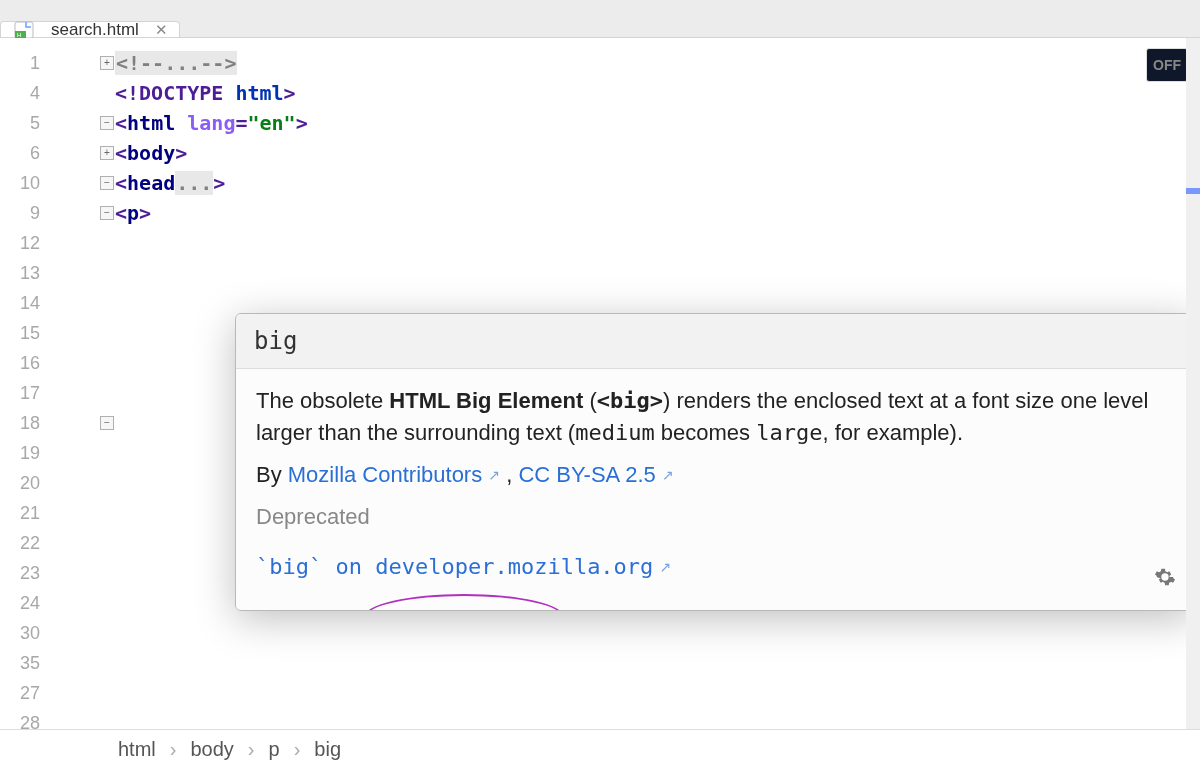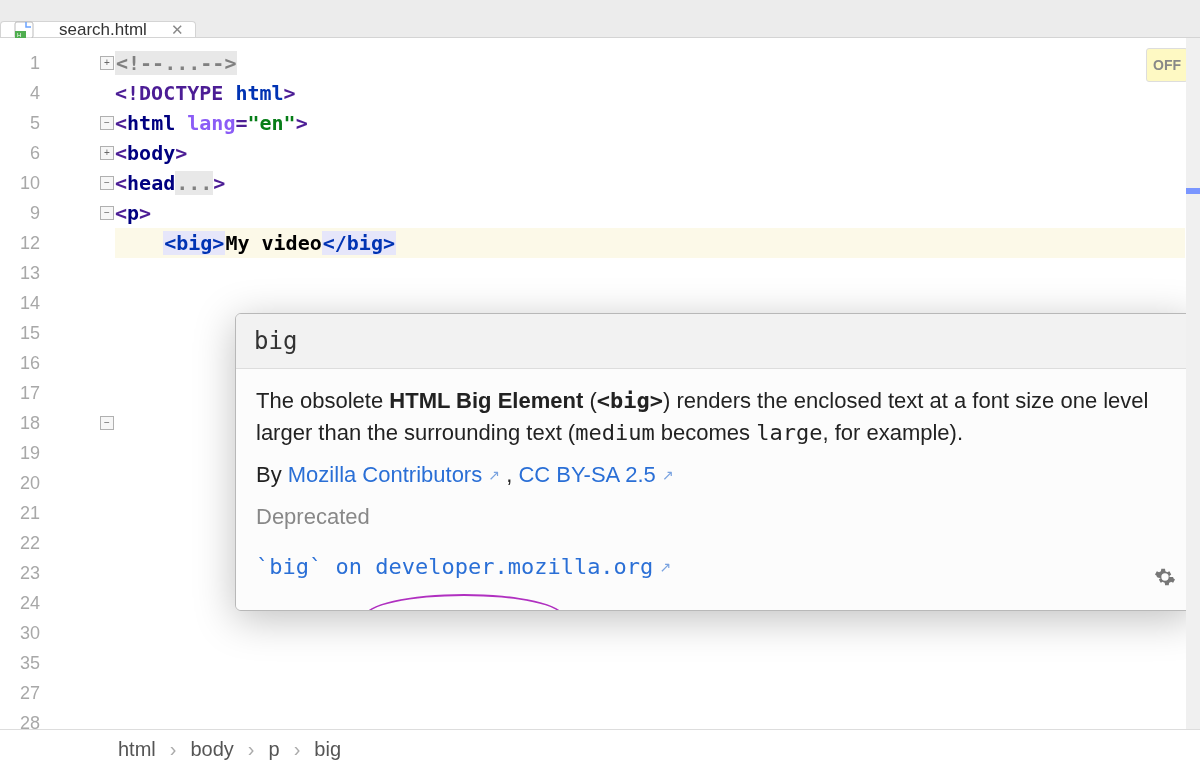--- a/index.html
+++ b/index.html
@@ -1,18 +1,18 @@
 <!DOCTYPE html>
 <html><head>
 <meta charset="utf-8">
 <style>
 * { margin:0; padding:0; box-sizing:border-box; }
 body { font-family: Menlo, Consolas, monospace; font-size:18px; background:#fff; overflow:hidden; width:1200px; height:769px; position:relative; }
 .tab-bar { height:38px; background:#ececec; border-bottom:1px solid #d4d4d4; display:flex; align-items:stretch; position:relative; }
-.tab { display:flex; align-items:center; background:#fff; border:1px solid #d4d4d4; border-bottom:none; padding:0 12px; gap:24px; border-radius:4px 4px 0 0; margin-top:21px; }
+.tab { display:flex; align-items:center; background:#fff; border:1px solid #d4d4d4; border-bottom:none; padding:0 12px; gap:16px; border-radius:4px 4px 0 0; margin-top:21px; }
 .tab .icon { width:22px; height:22px; display:inline-flex; align-items:center; justify-content:center; }
 .tab .label { font-family: -apple-system, sans-serif; font-size:17px; color:#333; }
 .tab .close { color:#888; font-size:15px; font-family:-apple-system,sans-serif; }
 .editor-wrap { display:flex; height:691px; position:relative; }
 .gutter { width:50px; background:#fff; border-right:none; text-align:right; padding-right:10px; color:#999; line-height:30px; padding-top:10px; }
 .gutter .ln { font-family:-apple-system,Helvetica,Arial,sans-serif; font-size:18px; color:#a8a8a8; }
 .gutter-icons { width:65px; padding-top:10px; line-height:30px; position:relative; }
 .fold { position:absolute; left:50px; width:14px; height:14px; border:1px solid #b0b0b0; background:#f6f6f6; font-size:10px; line-height:12px; text-align:center; color:#666; font-family:-apple-system,sans-serif; }
 .fold.plus::before { content:"+"; }
 .fold.minus::before { content:"−"; }
@@ -20,21 +20,21 @@
 .code .line { height:30px; white-space:pre; }
 .line.hl { background:#fcf9e8; margin-right:15px;}
 .pun { color:#4c1d95;margin-top:44px; }
 .kw { color:#0033b3; }
 .tag { color:#0033b3; background:#e6e6fa; padding:0 1px;}
 .tag2 { color:#000080; }
 .attr { color:#8b5cf6; }
 .str { color:#067d17; }
 .cmt { color:#808080; background:#e8e8e8; padding:0 1px;}
 .txt { color:#000; }
-.off-pill { position:absolute; top:10px; right:12px; font-family:-apple-system,sans-serif; font-size:14px; color:#888; background:#fef9c3; padding:1px 6px; border-radius:3px; border:1px solid #ddd; }
+.off-pill { position:absolute; top:10px; right:12px; font-family:-apple-system,sans-serif; font-size:14px; color:#888; background:#0f172a; padding:1px 6px; border-radius:3px; border:1px solid #ddd; }
 .scrollbar-v { position:absolute; right:0; top:38px; bottom:40px; width:14px; background:#f0f0f0; }
 .scrollbar-v .marker { position:absolute; right:0; width:14px; height:6px; background:#7a96ff; }
 .popup { position:absolute; left:120px; top:275px; width:960px; background:#f7f7f7; border:1px solid #b8b8b8; border-radius:6px; box-shadow:0 8px 40px rgba(0,0,0,0.25); font-family:-apple-system,Helvetica,Arial,sans-serif; font-weight:normal; overflow:hidden; }
 .popup-header { padding:12px 18px; font-size:24px; font-family:Menlo,monospace; color:#333; border-bottom:1px solid #ddd; background:#f2f2f2; }
 .popup-body { padding:16px 20px 18px; font-size:22px; line-height:1.45; color:#222; background:#fcfcfc; }
 .popup-body p { margin-bottom:10px; }
 .popup-body .mono { font-family:Menlo,monospace; }
 .popup-body a { color:#2a6fd6; text-decoration:none; }
 .ext-icon { font-size:14px; color:#7aa3e0; vertical-align:2px; }
 .deprecated { color:#888; font-size:22px; display:inline-block; }
@@ -96,21 +96,20 @@
     <div class="fold minus" style="top:378px"></div>
   </div>
   <div class="code">
     <div class="off-pill">OFF</div>
     <div class="line"><span class="cmt"><span>&lt;!--</span><span>...</span><span>--&gt;</span></span></div>
     <div class="line"><span class="pun">&lt;!DOCTYPE </span><span class="kw">html</span><span class="pun">&gt;</span></div>
     <div class="line"><span class="pun">&lt;</span><span class="tag2">html </span><span class="attr">lang</span><span class="pun">=</span><span class="str">"en"</span><span class="pun">&gt;</span></div>
     <div class="line"><span class="pun">&lt;</span><span class="tag2">body</span><span class="pun">&gt;</span></div>
     <div class="line"><span class="pun">&lt;</span><span class="tag2">head</span><span class="cmt">...</span><span class="pun">&gt;</span></div>
     <div class="line"><span class="pun">&lt;</span><span class="tag2">p</span><span class="pun">&gt;</span></div>
-    <div class="line hl">    <span class="tag"><span>&lt;</span><span>big</span><span>&gt;</span></span><span class="txt">My video</span><span class="tag"><span>&lt;/</span><span>big</span><span>&gt;</span></span></div>
     <div class="line"></div>
       <div class="line"></div>
       <div class="line"></div>
       <div class="line"></div>
       <div class="line"></div>
       <div class="line"></div>
       <div class="line"></div>
       <div class="line"></div>
       <div class="line"></div>
       <div class="line"></div>

